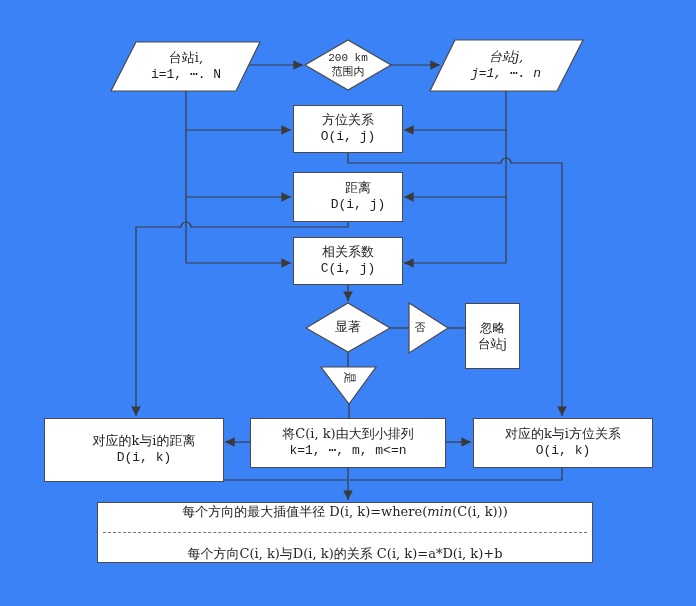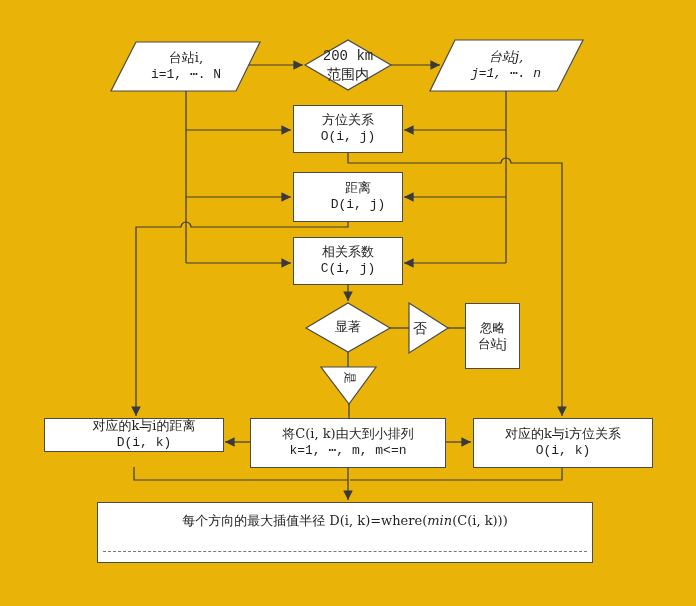--- a/index.html
+++ b/index.html
@@ -1,33 +1,33 @@
 <!DOCTYPE html>
 <html><head>
 <meta charset="utf-8">
 <style>
   html,body{margin:0;padding:0;background:#ffffff;}
   .stage{
-    position:relative;width:696px;height:606px;background:#eab308;
+    position:relative;width:696px;height:606px;background:#3b82f6;
     font-family:"DejaVu Serif","Liberation Serif",serif;color:#1f1f1f;
     overflow:hidden;
   }
   .stage svg{position:absolute;left:0;top:0;}
   .lbl{
     position:absolute;display:flex;flex-direction:column;align-items:center;
     justify-content:center;text-align:center;font-size:13px;line-height:1.3;
     color:#1f1f1f;white-space:nowrap;
   }
   .mono{font-family:"Liberation Mono","DejaVu Sans Mono",monospace;}
   .node-box{
     position:absolute;box-sizing:border-box;border:1px solid #4a4a4a;background:#ffffff;
     display:flex;flex-direction:column;align-items:center;justify-content:center;
     text-align:center;font-size:13px;line-height:1.3;white-space:nowrap;
   }
-  .small{font-size:14px;}
+  .small{font-size:11px;}
   .rot90{display:inline-block;transform:rotate(90deg);font-size:12px;}
   .result-box{
     position:absolute;box-sizing:border-box;border:1px solid #4a4a4a;background:#ffffff;
     display:flex;flex-direction:column;justify-content:space-evenly;
     text-align:center;font-size:13px;line-height:1.2;white-space:nowrap;gap:12px;
   }
   .result-divider{border-top:1px dashed #777;margin:0 5px;height:0;}
   .ital{font-style:italic;}
 </style>
 </head>
@@ -121,35 +121,36 @@
 
   <div class="node-box" style="left:465px;top:303px;width:55px;height:66px;font-size:12.5px;">
     <span>忽略</span>
     <span>台站j</span>
   </div>
 
   <div class="lbl" style="left:335px;top:366px;width:28px;height:24px;">
     <span class="rot90">是</span>
   </div>
 
-  <div class="node-box" style="left:44px;top:418px;width:180px;height:34px;padding-left:20px;">
+  <div class="node-box" style="left:44px;top:418px;width:180px;height:64px;padding-left:20px;">
     <span>对应的k与i的距离</span>
     <span class="mono">D(i, k)</span>
   </div>
 
   <div class="node-box" style="left:250px;top:418px;width:196px;height:50px;">
     <span>将C(i, k)由大到小排列</span>
     <span class="mono">k=1, ⋯, m,  m&lt;=n</span>
   </div>
 
   <div class="node-box" style="left:473px;top:418px;width:180px;height:50px;">
     <span>对应的k与i方位关系</span>
     <span class="mono">O(i, k)</span>
   </div>
 
   <div class="result-box" style="left:97px;top:502px;width:496px;height:61px;">
     <div>
       <span>每个方向的最大插值半径 D(i, k)=where(</span><span class="ital">min</span><span>(C(i, k)))</span>
     </div>
     <div class="result-divider"></div>
+    <div>每个方向C(i, k)与D(i, k)的关系 C(i, k)=a*D(i, k)+b</div>
   </div>
 
 </div>
 
 </body></html>

